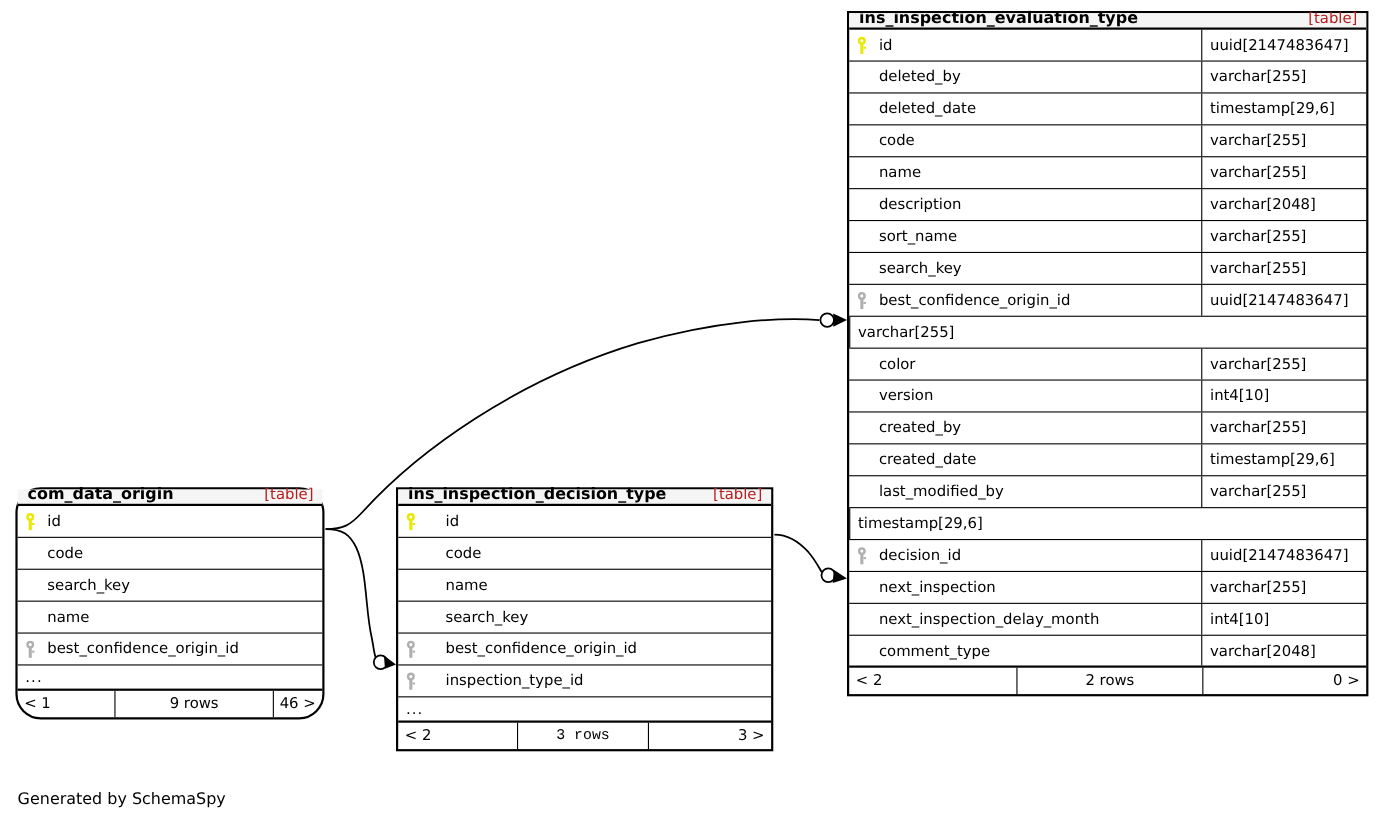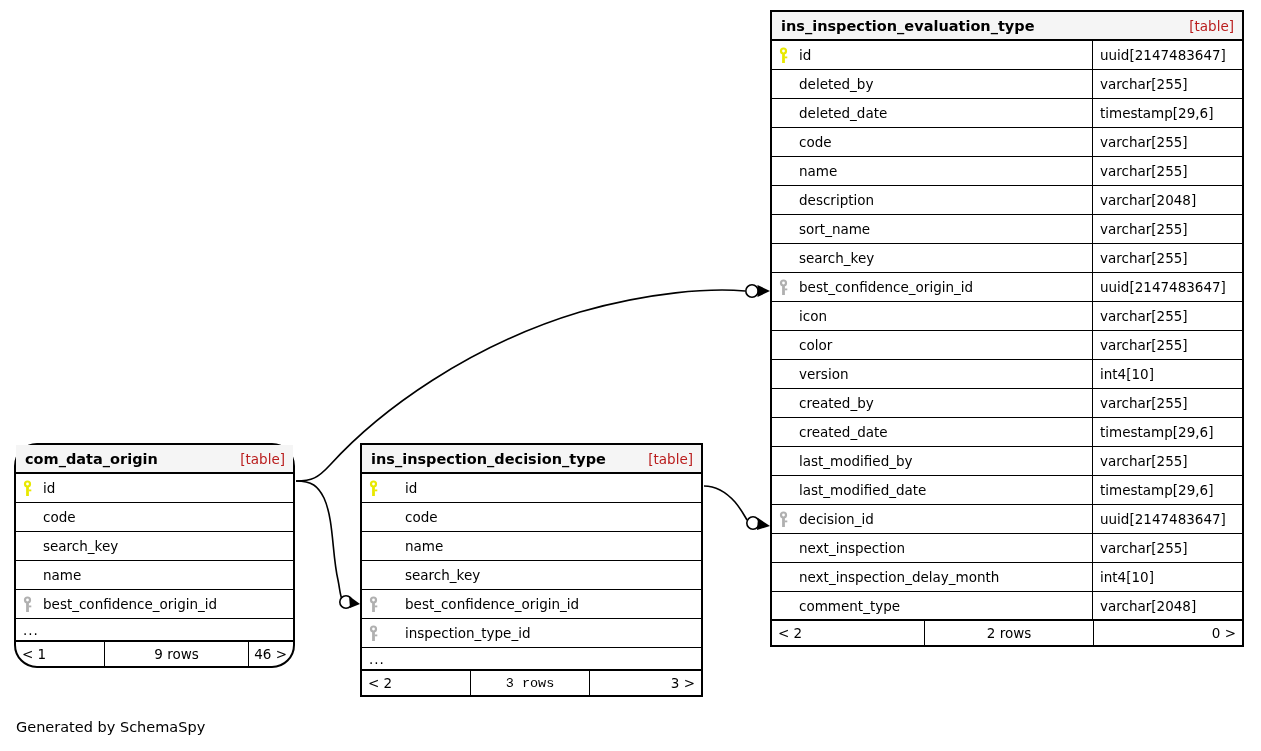--- a/index.html
+++ b/index.html
@@ -32,26 +32,26 @@
   .table-box {
     position: absolute;
     background: #ffffff;
     border: 2px solid #000000;
     box-sizing: border-box;
     z-index: 10;
   }
 
   .tbl-header {
     display: flex;
-    align-items: center;
+    align-items: flex-end;
     justify-content: space-between;
     background: #f5f5f5;
     border-bottom: 2px solid #000000;
     box-sizing: border-box;
-    height: 29px;
+    height: 15px;
     padding: 0 8px 0 9px;
   }
   .tbl-title {
     font-weight: bold;
     font-size: 14.5px;
     color: #000000;
     white-space: nowrap;
   }
   .tbl-tag {
     font-size: 13.5px;
@@ -277,23 +277,20 @@
                 <rect x="4.1" y="6.5" width="2.8" height="9.5" fill="#b0b0b0"></rect>
                 <rect x="6.9" y="9.5" width="2.4" height="1.8" fill="#b0b0b0"></rect>
               </svg>
           </span>
           <span class="col-label">best_confidence_origin_id</span>
         </div>
         <div class="cell-type">uuid[2147483647]</div>
       </div>
 
       <div class="row">
-        <div class="cell-name indent-plain">
-          <span class="col-label">icon</span>
-        </div>
         <div class="cell-type">varchar[255]</div>
       </div>
 
       <div class="row">
         <div class="cell-name indent-plain">
           <span class="col-label">color</span>
         </div>
         <div class="cell-type">varchar[255]</div>
       </div>
 
@@ -319,23 +316,20 @@
       </div>
 
       <div class="row">
         <div class="cell-name indent-plain">
           <span class="col-label">last_modified_by</span>
         </div>
         <div class="cell-type">varchar[255]</div>
       </div>
 
       <div class="row">
-        <div class="cell-name indent-plain">
-          <span class="col-label">last_modified_date</span>
-        </div>
         <div class="cell-type">timestamp[29,6]</div>
       </div>
 
       <div class="row">
         <div class="cell-name indent-pk">
           <span class="keyslot">
             <svg class="key" width="11" height="17" viewBox="0 0 11 17">
                 <circle cx="5.5" cy="4" r="3.6" fill="#b0b0b0"></circle>
                 <circle cx="5.5" cy="4" r="1.4" fill="#ffffff"></circle>
                 <rect x="4.1" y="6.5" width="2.8" height="9.5" fill="#b0b0b0"></rect>

